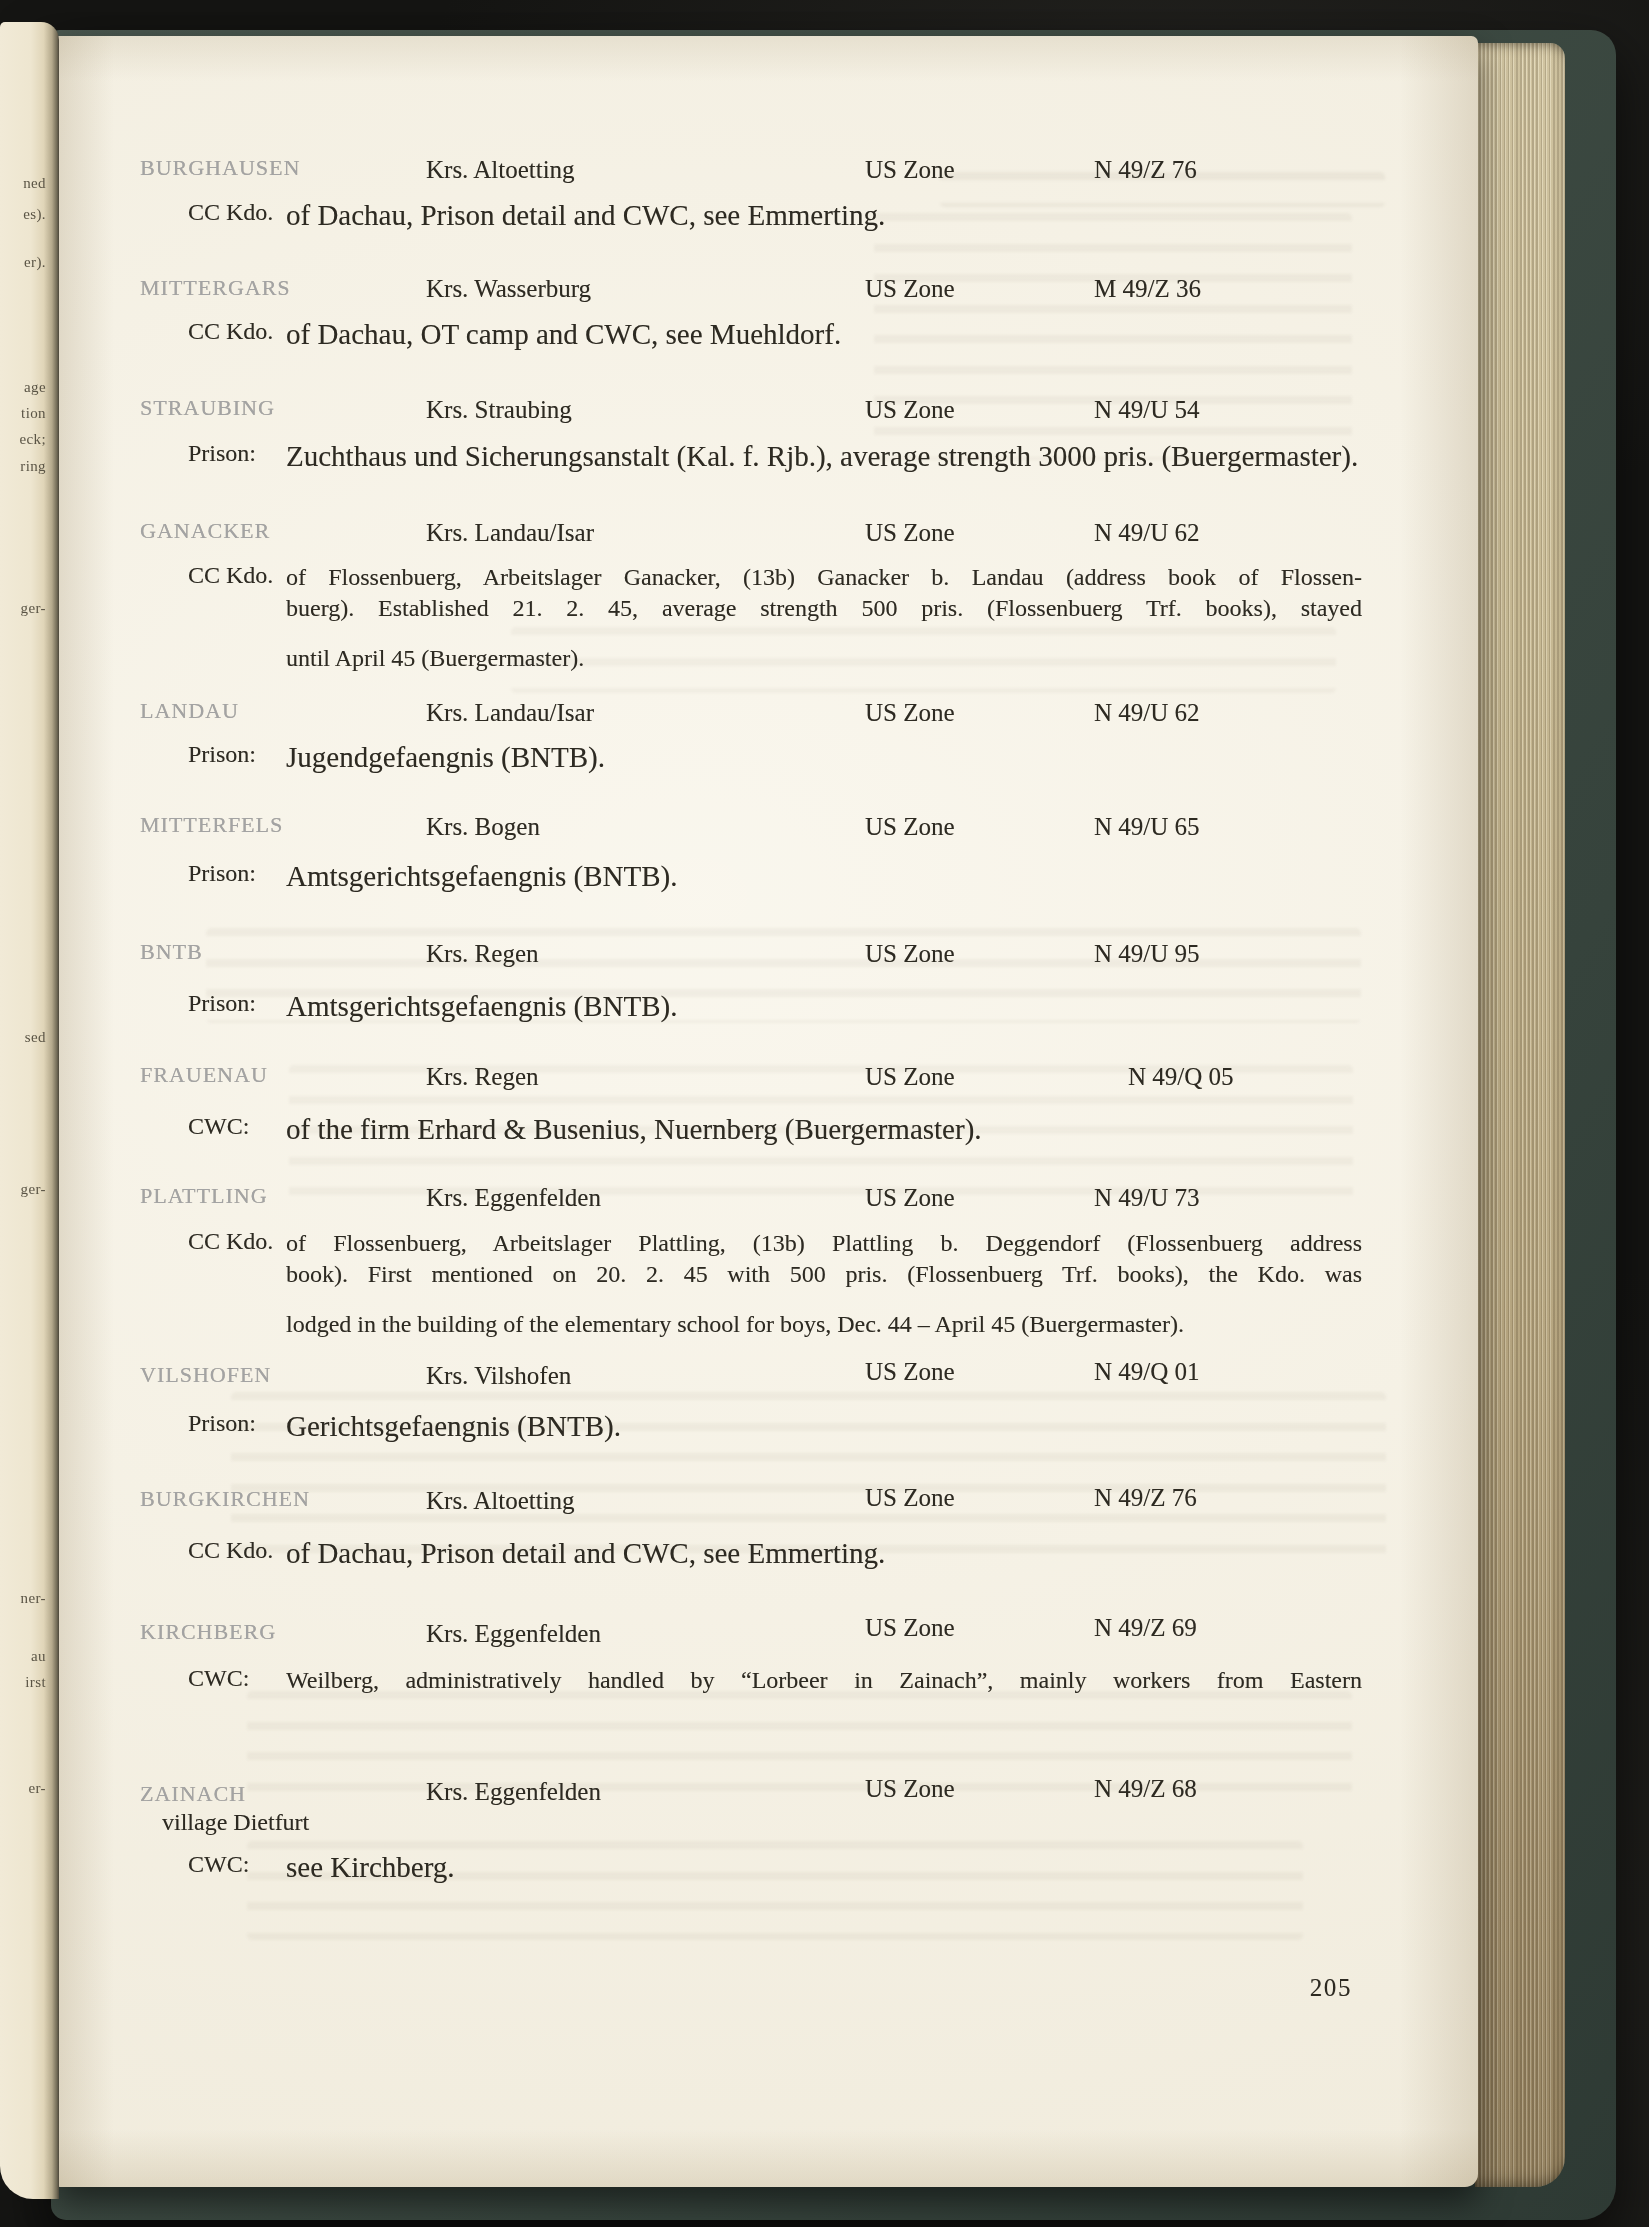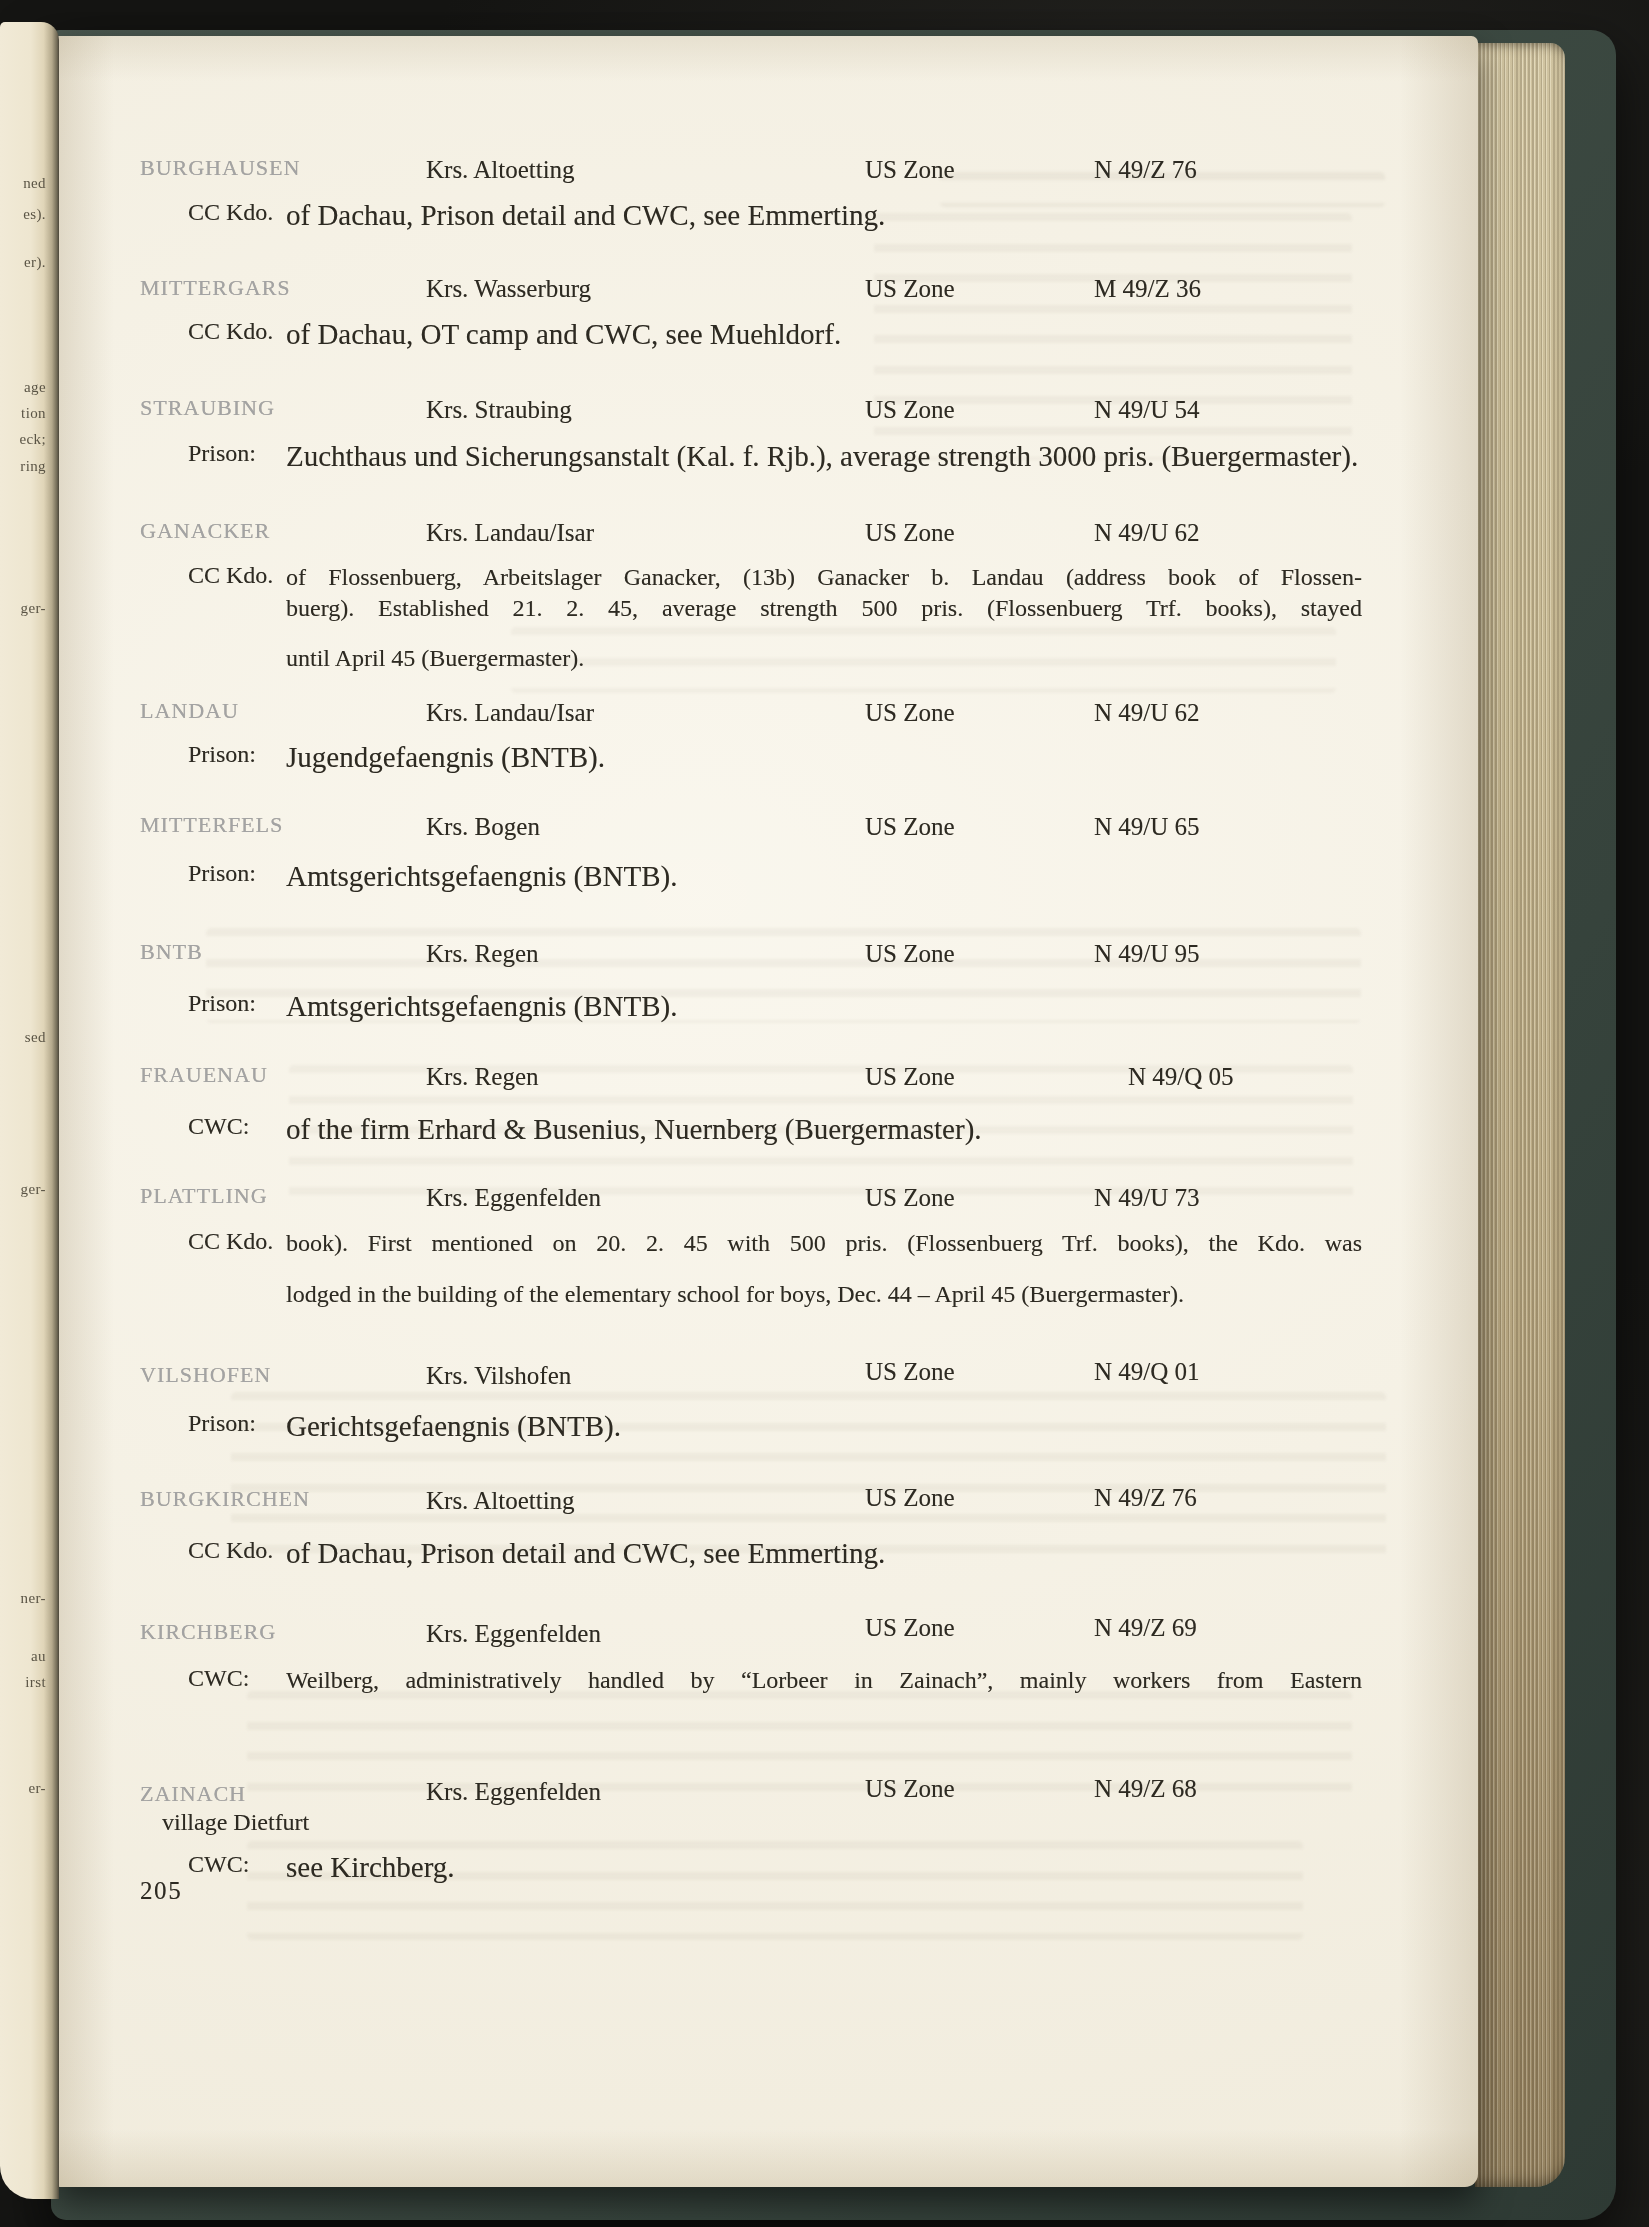--- a/index.html
+++ b/index.html
@@ -70,21 +70,21 @@
            text-shadow:0.2px 0.2px 0 rgba(45,40,30,.30);}
   .content span{position:absolute;white-space:nowrap;}
   .nm{font-size:22px;letter-spacing:1px;color:#a3a3a3;}
   .krs,.zone,.code{font-size:25px;}
   .lbl{font-size:24px;}
   .txt{font-size:29px;}
   .sub{font-size:24px;}
   .para{position:absolute;width:1076px;font-size:24px;line-height:30.5px;}
   .para .jl{text-align:justify;text-align-last:justify;}
   .para .ll{text-align:left;margin-top:20px;}
-  .pagenum{position:absolute;left:140px;top:1877px;width:1212px;text-align:left;
+  .pagenum{position:absolute;left:140px;top:1974px;width:1212px;text-align:right;
            font-size:25px;letter-spacing:1.6px;}
 </style>
 </head>
 <body>
 
 <div class="scene">
 
   <div class="cover"></div>
   <div class="fore-edge"></div>
   <div class="left-strip"></div>
@@ -193,20 +193,21 @@
       <span class="txt" style="left:286px;top:1113px">of the firm Erhard &amp; Busenius, Nuernberg (Buergermaster).</span>
     </div>
 
     <div class="entry">
       <span class="nm" style="left:140px;top:1183px">PLATTLING</span>
       <span class="krs" style="left:426px;top:1184px">Krs. Eggenfelden</span>
       <span class="zone" style="left:865px;top:1184px">US Zone</span>
       <span class="code" style="left:1094px;top:1184px">N 49/U 73</span>
       <span class="lbl" style="left:188px;top:1228px">CC Kdo.</span>
       <div class="para" style="left:286px;top:1228px">
+        <div class="jl">of Flossenbuerg, Arbeitslager Plattling, (13b) Plattling b. Deggendorf (Flossenbuerg address</div>
         <div class="jl">book). First mentioned on 20. 2. 45 with 500 pris. (Flossenbuerg Trf. books), the Kdo. was</div>
         <div class="ll">lodged in the building of the elementary school for boys, Dec. 44 – April 45 (Buergermaster).</div>
       </div>
     </div>
 
     <div class="entry">
       <span class="nm" style="left:140px;top:1362px">VILSHOFEN</span>
       <span class="krs" style="left:426px;top:1362px">Krs. Vilshofen</span>
       <span class="zone" style="left:865px;top:1358px">US Zone</span>
       <span class="code" style="left:1094px;top:1358px">N 49/Q 01</span>

